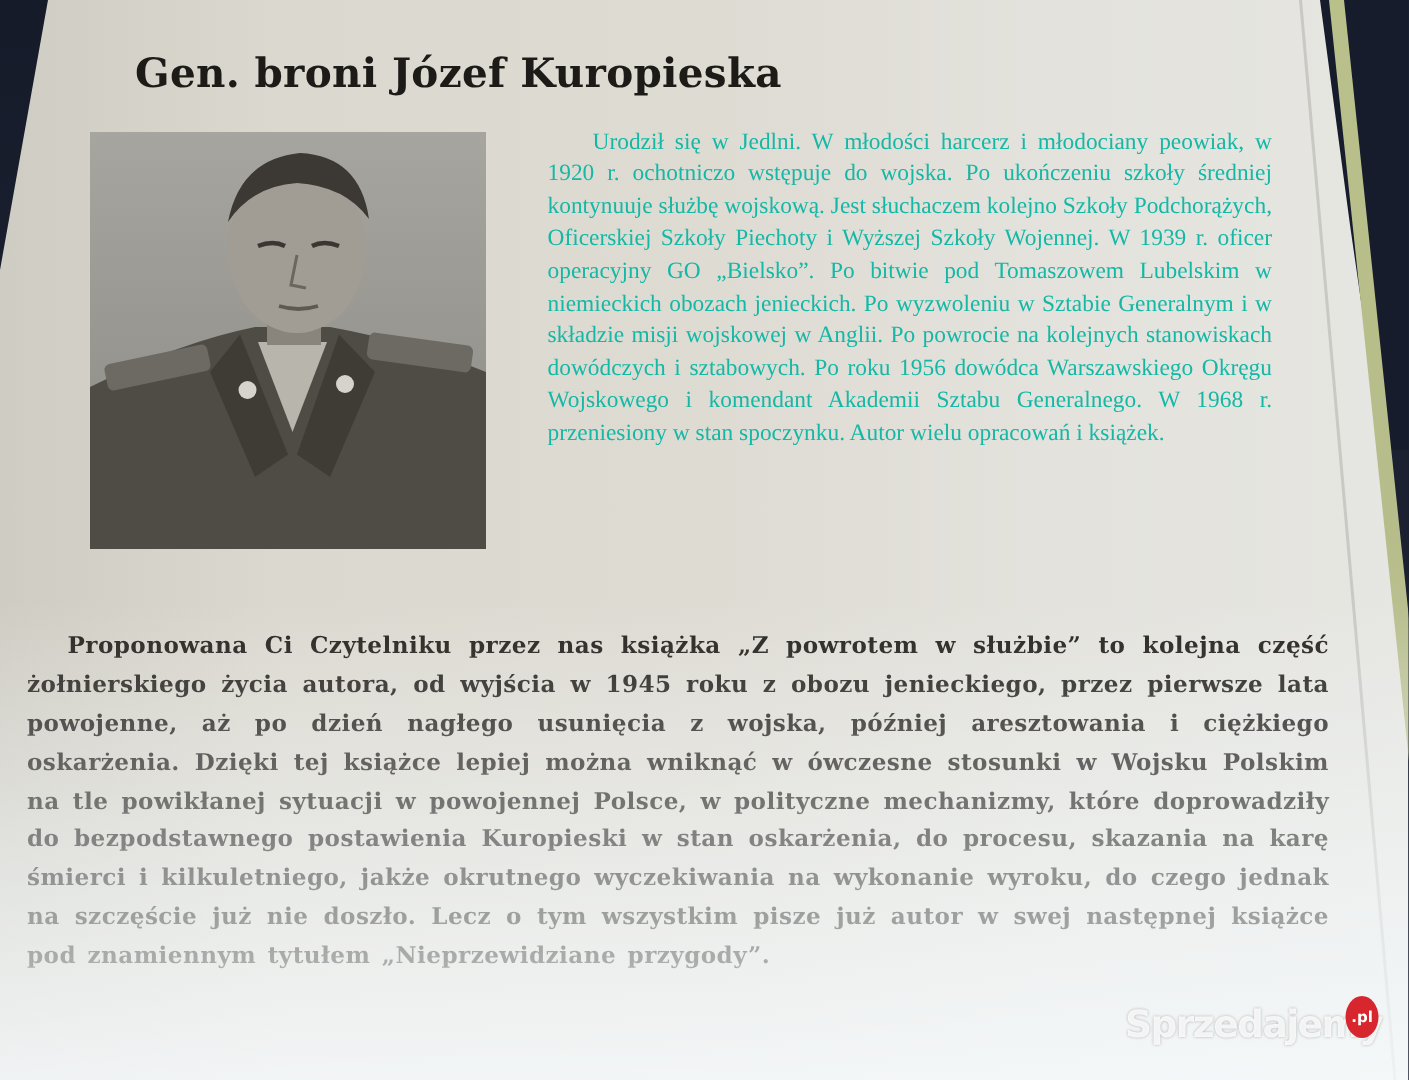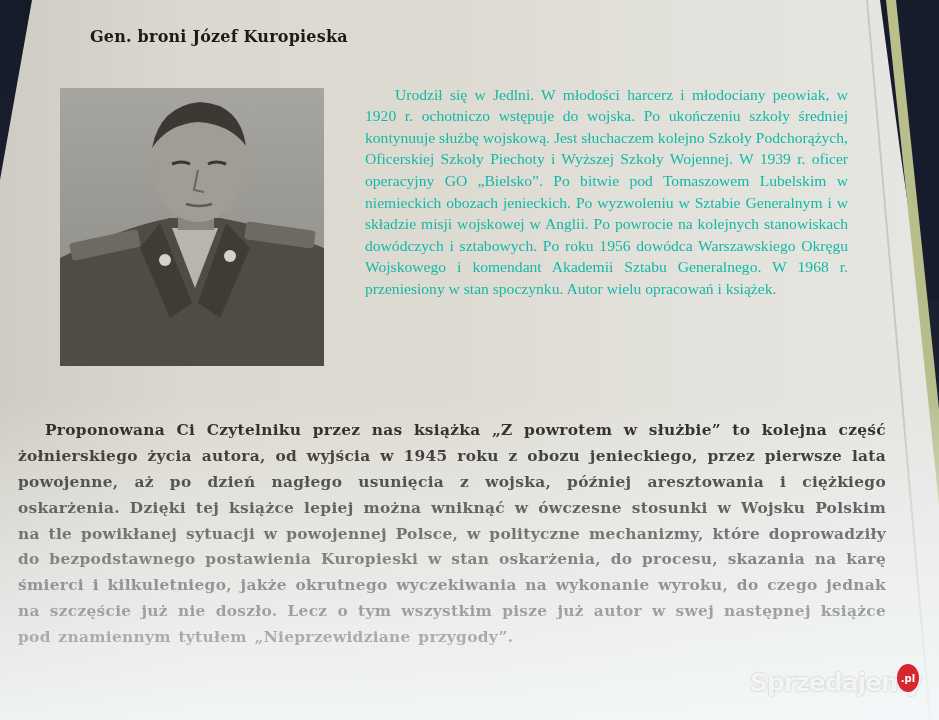--- a/index.html
+++ b/index.html
@@ -32,21 +32,21 @@
       transform:skewX(6deg); transform-origin:top left;
     }
     .fold-line {
       position:absolute; top:0; left:866px; width:2px; height:720px;
       background:rgba(150,150,140,0.35);
       transform:skewX(5deg); transform-origin:top left;
     }
     .title {
       position:absolute; left:90px; top:16px;
       font-family:"DejaVu Serif", serif; font-weight:bold;
-      font-size:16px; color:#1d1b18; letter-spacing:0.2px;
+      font-size:27px; color:#1d1b18; letter-spacing:0.2px;
     }
     .photo {
       position:absolute; left:60px; top:88px; width:264px; height:278px;
       background:linear-gradient(180deg,#8e8c86 0%,#9d9b95 35%,#6d6a63 60%,#4a4740 100%);
       overflow:hidden;
     }
     .photo svg { width:100%; height:100%; display:block; }
     .bio {
       position:absolute; left:365px; top:68px; width:483px;
       font-family:"Liberation Serif", serif; font-size:15.6px; line-height:21.6px;

